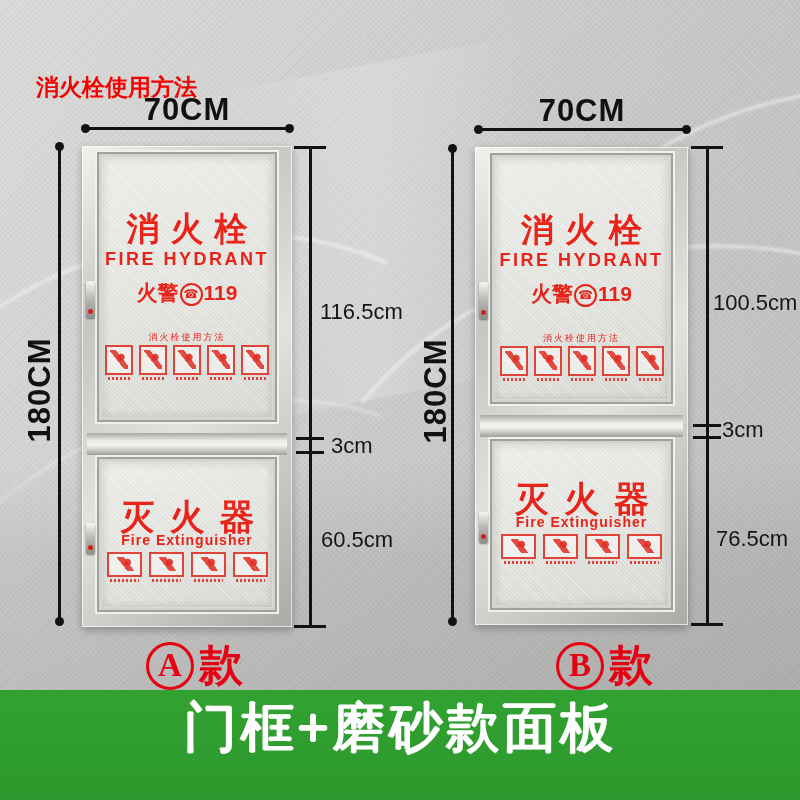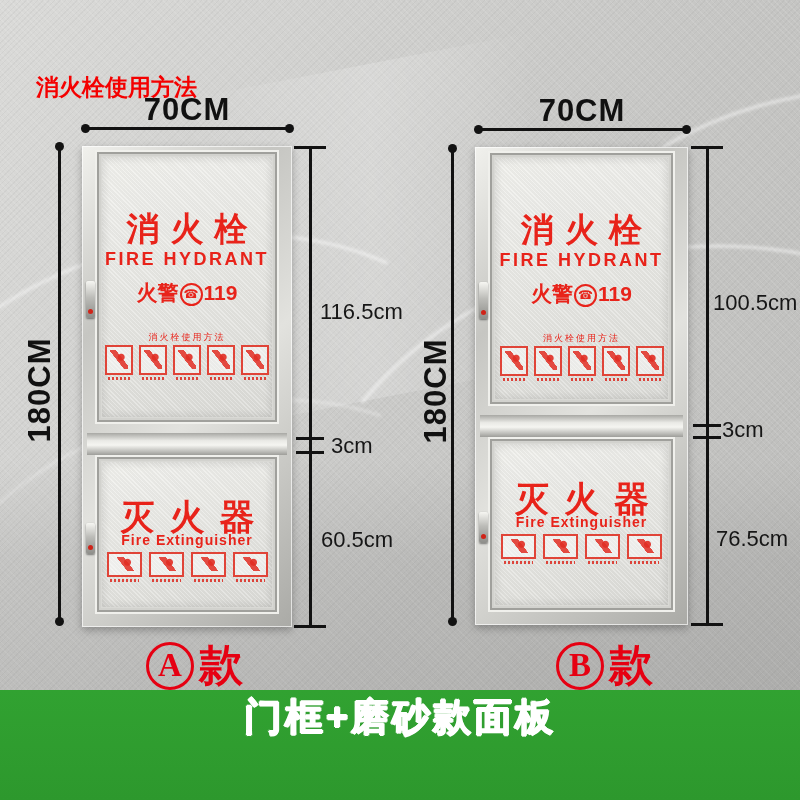--- a/index.html
+++ b/index.html
@@ -103,21 +103,21 @@
   
   .variant{position:absolute;z-index:3;display:flex;align-items:center;gap:5px;color:#e60012;}
   .variant .circle{width:42px;height:42px;border:3px solid #e60012;border-radius:50%;
     display:flex;align-items:center;justify-content:center;
     font-family:"Liberation Serif","DejaVu Serif",serif;font-size:33px;font-weight:bold;}
   .variant .word{font-size:44px;font-weight:bold;}
 
   
   .banner{position:absolute;left:0;right:0;top:690px;height:110px;z-index:6;
     background:linear-gradient(180deg,#31a231 0%,#2d982d 100%);color:#fff;text-align:center;}
-  .banner-title{position:absolute;left:0;right:0;top:2px;font-size:38px;font-weight:bold;
+  .banner-title{position:absolute;left:0;right:0;top:2px;font-size:54px;font-weight:normal;
     letter-spacing:3px;
     text-shadow:1px 0 0 #fff,-1px 0 0 #fff,0 1px 0 #fff,0 -1px 0 #fff;}
   .banner-sub{position:absolute;left:0;right:0;top:68px;font-size:28px;font-weight:bold;
     text-shadow:.5px 0 0 #fff;}
 </style>
 </head>
 <body>
 
 <div class="weave"></div>
 <div class="sheen"></div>

